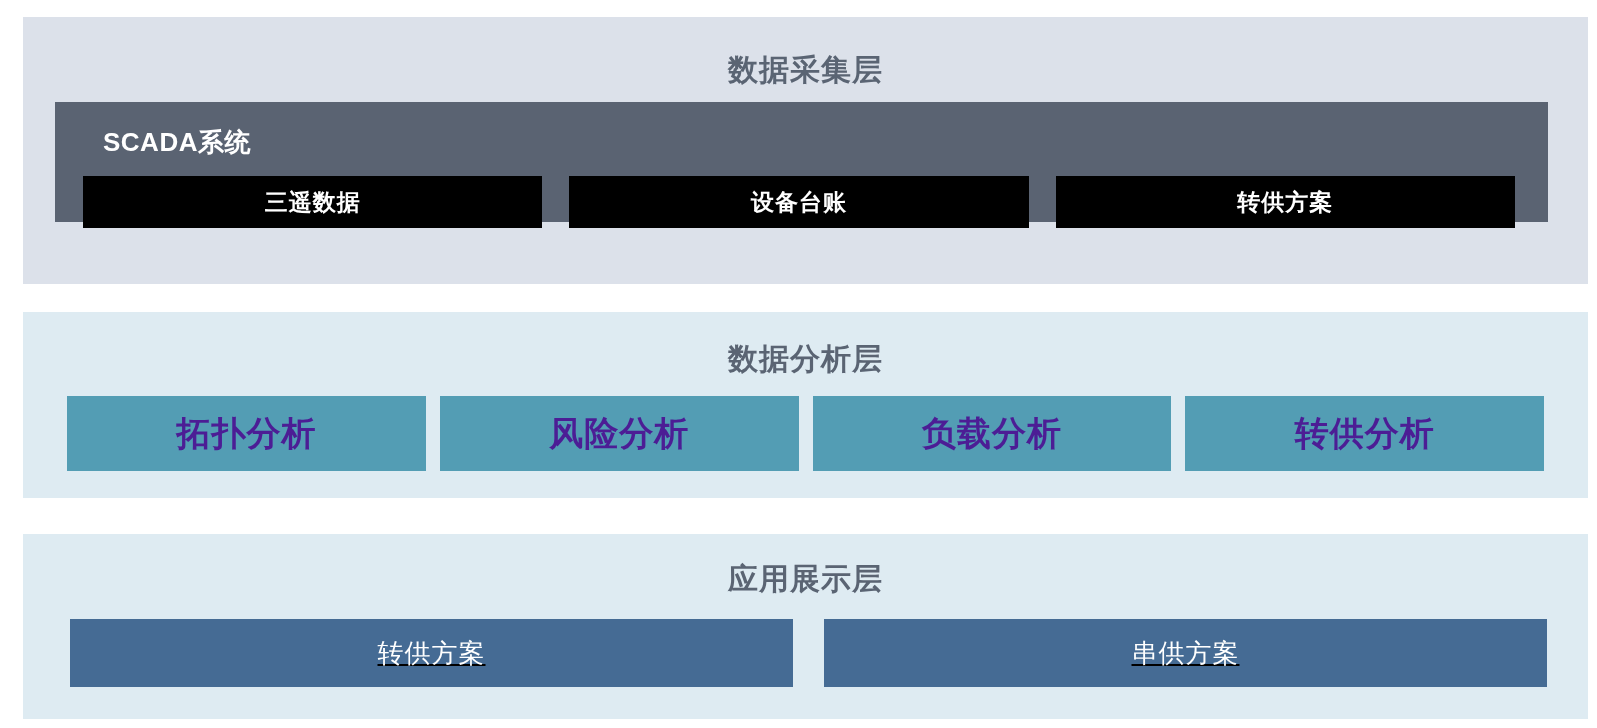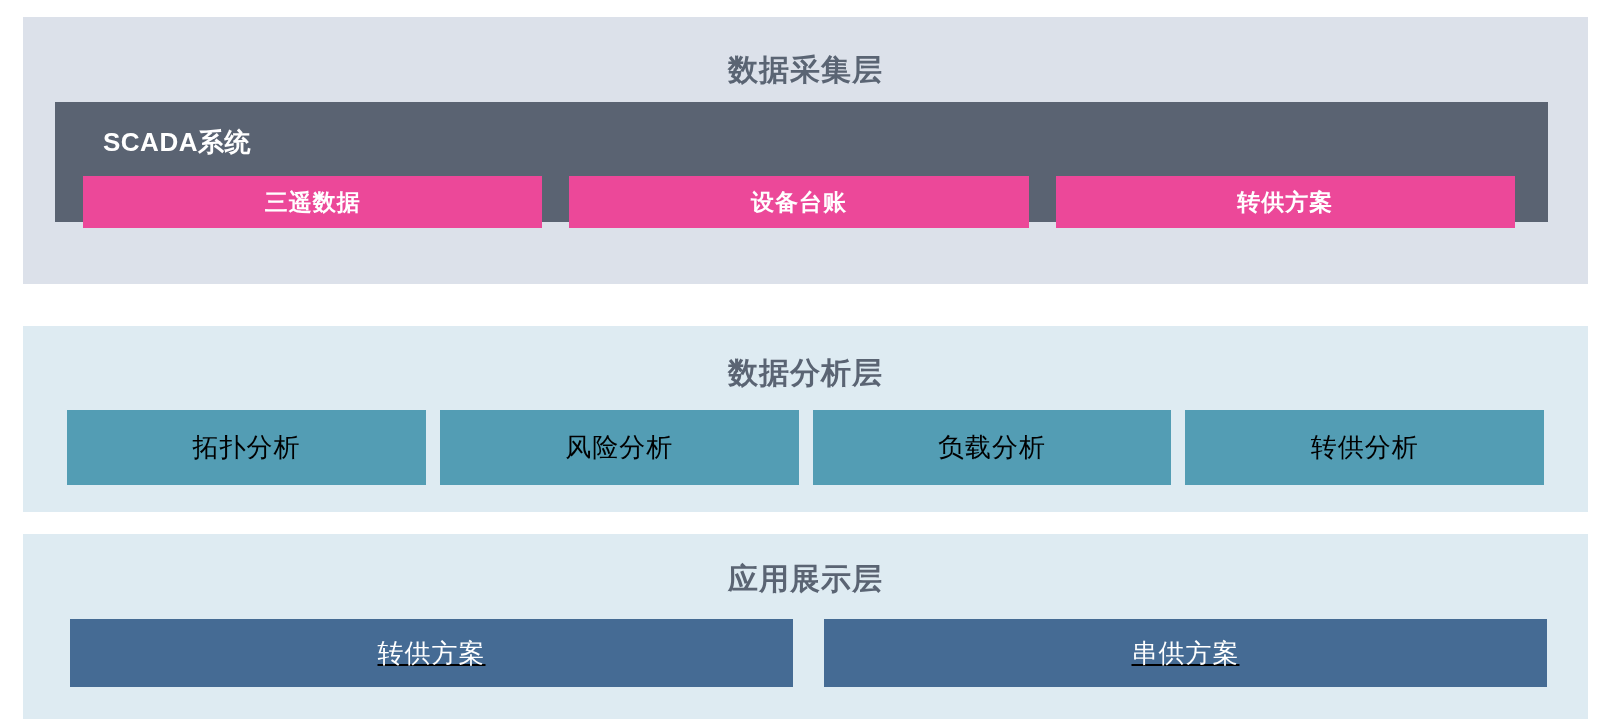--- a/index.html
+++ b/index.html
@@ -45,52 +45,52 @@
   }
   .scada-items {
     position: absolute;
     left: 21px; right: 26px; top: 67px;
     height: 66px;
     display: flex;
     gap: 27px;
   }
   .scada-item {
     flex: 1;
-    background: #ec4899;
+    background: #000000;
     display: flex;
     align-items: center;
     justify-content: center;
     font-size: 23px;
     font-weight: bold;
     color: #ffffff;
     letter-spacing: 1px;
   }
 
   
   #layer-analysis {
-    top: 319px; height: 186px;
+    top: 305px; height: 186px;
     background: #deebf2;
   }
   #layer-analysis .layer-title { padding-top: 20px; }
   .analysis-items {
     position: absolute;
     left: 37px; right: 37px; top: 77px;
     height: 89px;
     display: flex;
     gap: 14px;
   }
   .analysis-item {
     flex: 1;
     background: #539db4;
     display: flex;
     align-items: center;
     justify-content: center;
-    font-size: 26px;
-    font-weight: normal;
-    color: #000000;
+    font-size: 34px;
+    font-weight: bold;
+    color: #4c1d95;
     letter-spacing: 1px;
   }
 
   
   #layer-display {
     top: 527px; height: 185px;
     background: #deebf2;
   }
   #layer-display .layer-title { padding-top: 18px; }
   .display-items {

